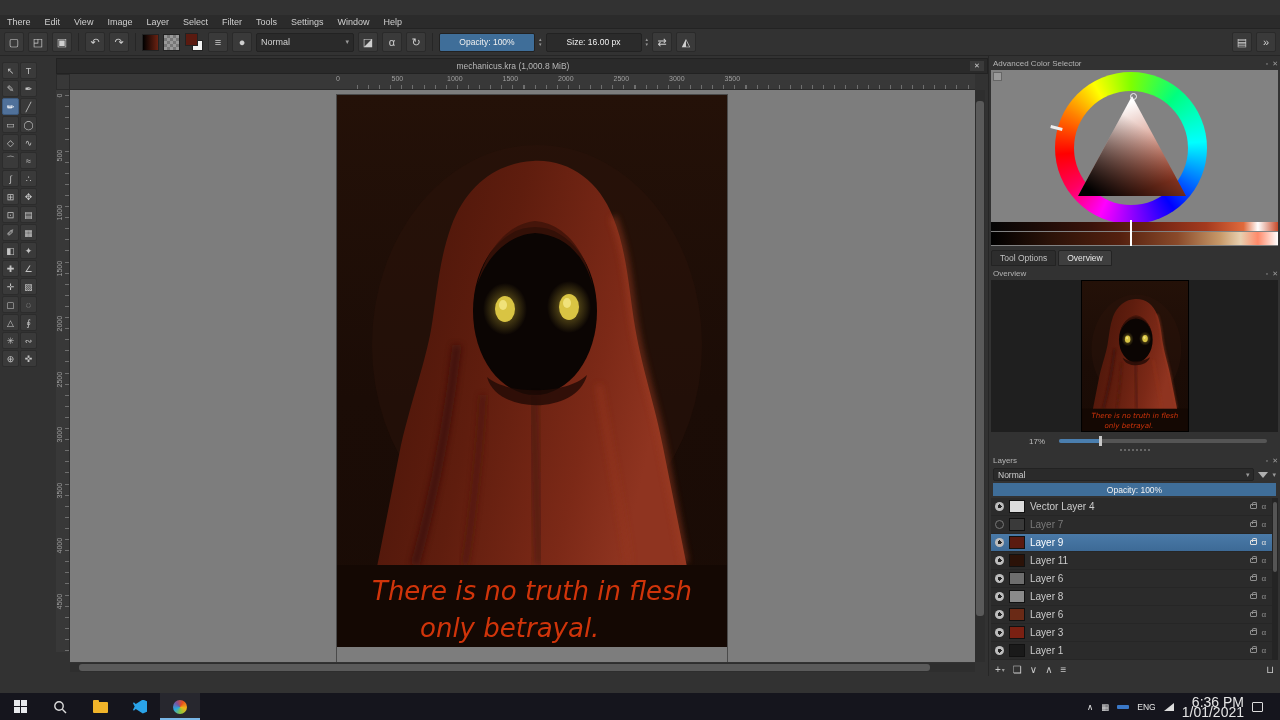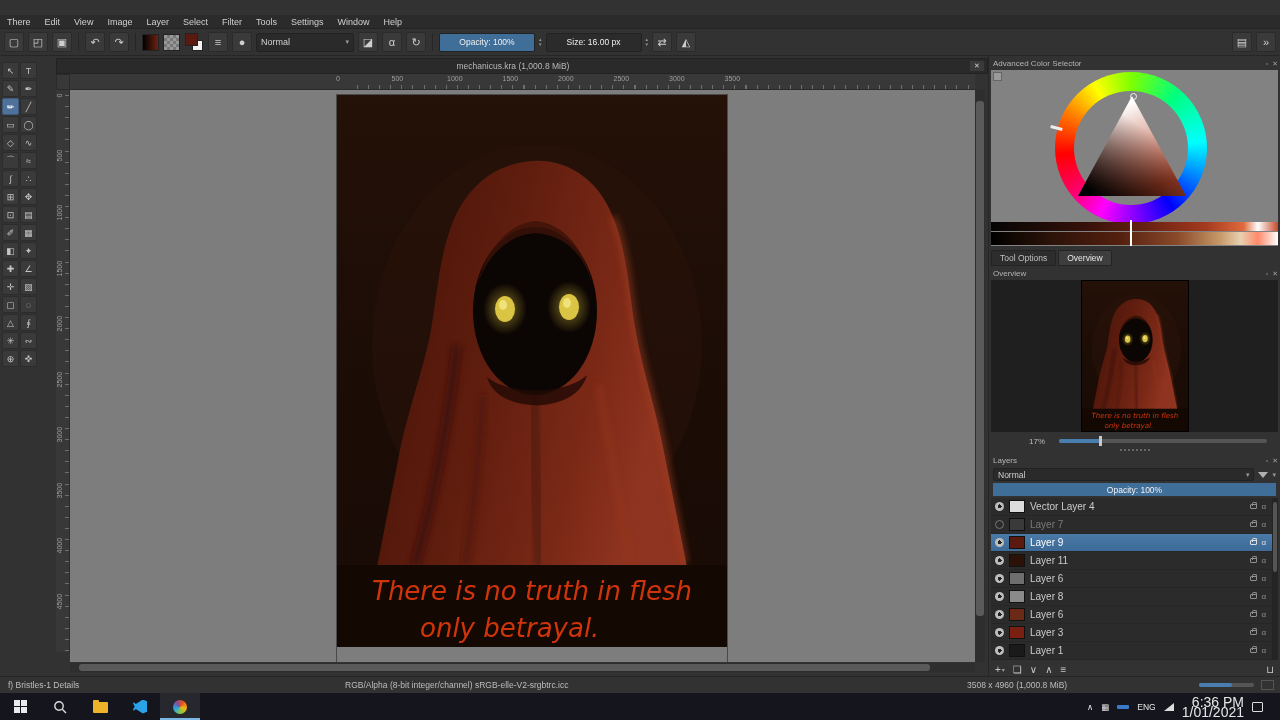--- a/index.html
+++ b/index.html
@@ -593,29 +593,20 @@
         </button>
         <button class="lt-btn">❏</button>
         <button class="lt-btn">∨</button>
         <button class="lt-btn">∧</button>
         <button class="lt-btn">≡</button>
         <button class="lt-btn lt-del">⊔</button>
       </div>
     </div>
   </div>
 
-  <div class="statusbar">
-    <span class="sb-brush">f) Bristles-1 Details</span>
-    <span class="sb-profile">RGB/Alpha (8-bit integer/channel)  sRGB-elle-V2-srgbtrc.icc</span>
-    <span class="sb-dims">3508 x 4960 (1,000.8 MiB)</span>
-    <span class="sb-zoomtrack">
-        <span class="fill"></span>
-      </span>
-    <span class="sb-box"></span>
-  </div>
 
   <div class="taskbar">
     <button class="tk-btn">
       <span class="winlogo">
           <span></span>
           <span></span>
           <span></span>
           <span></span>
         </span>
     </button>

